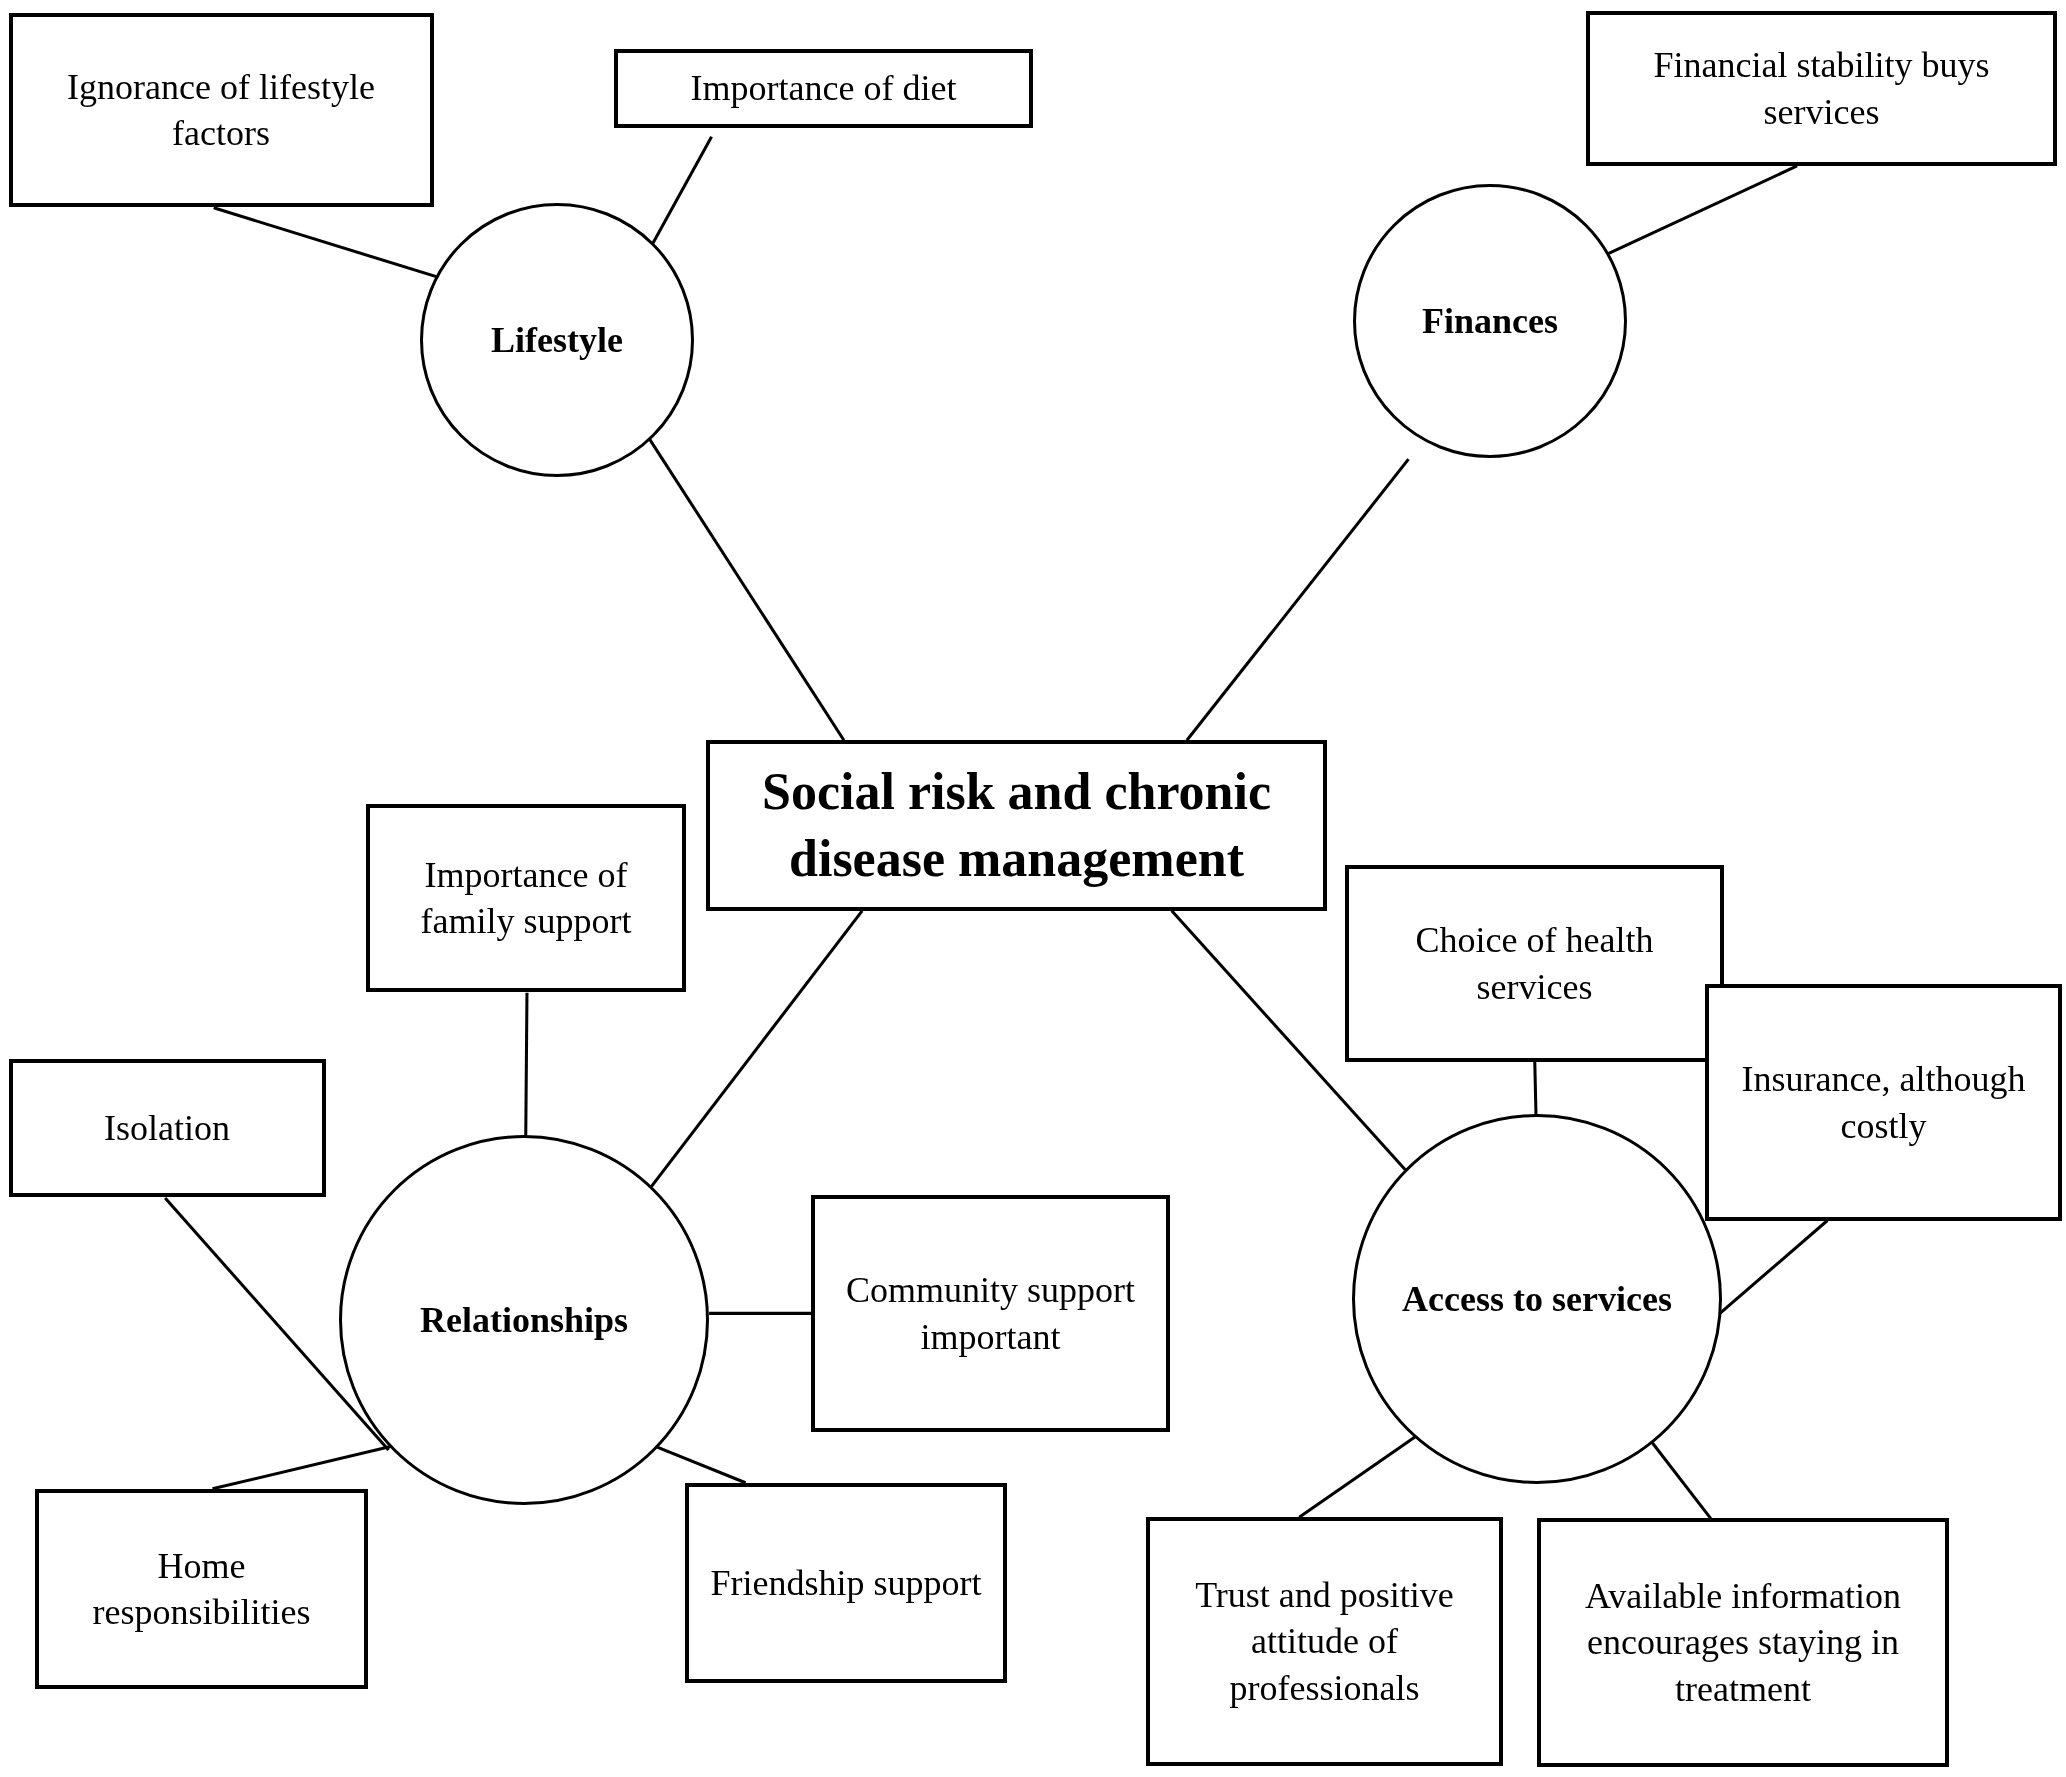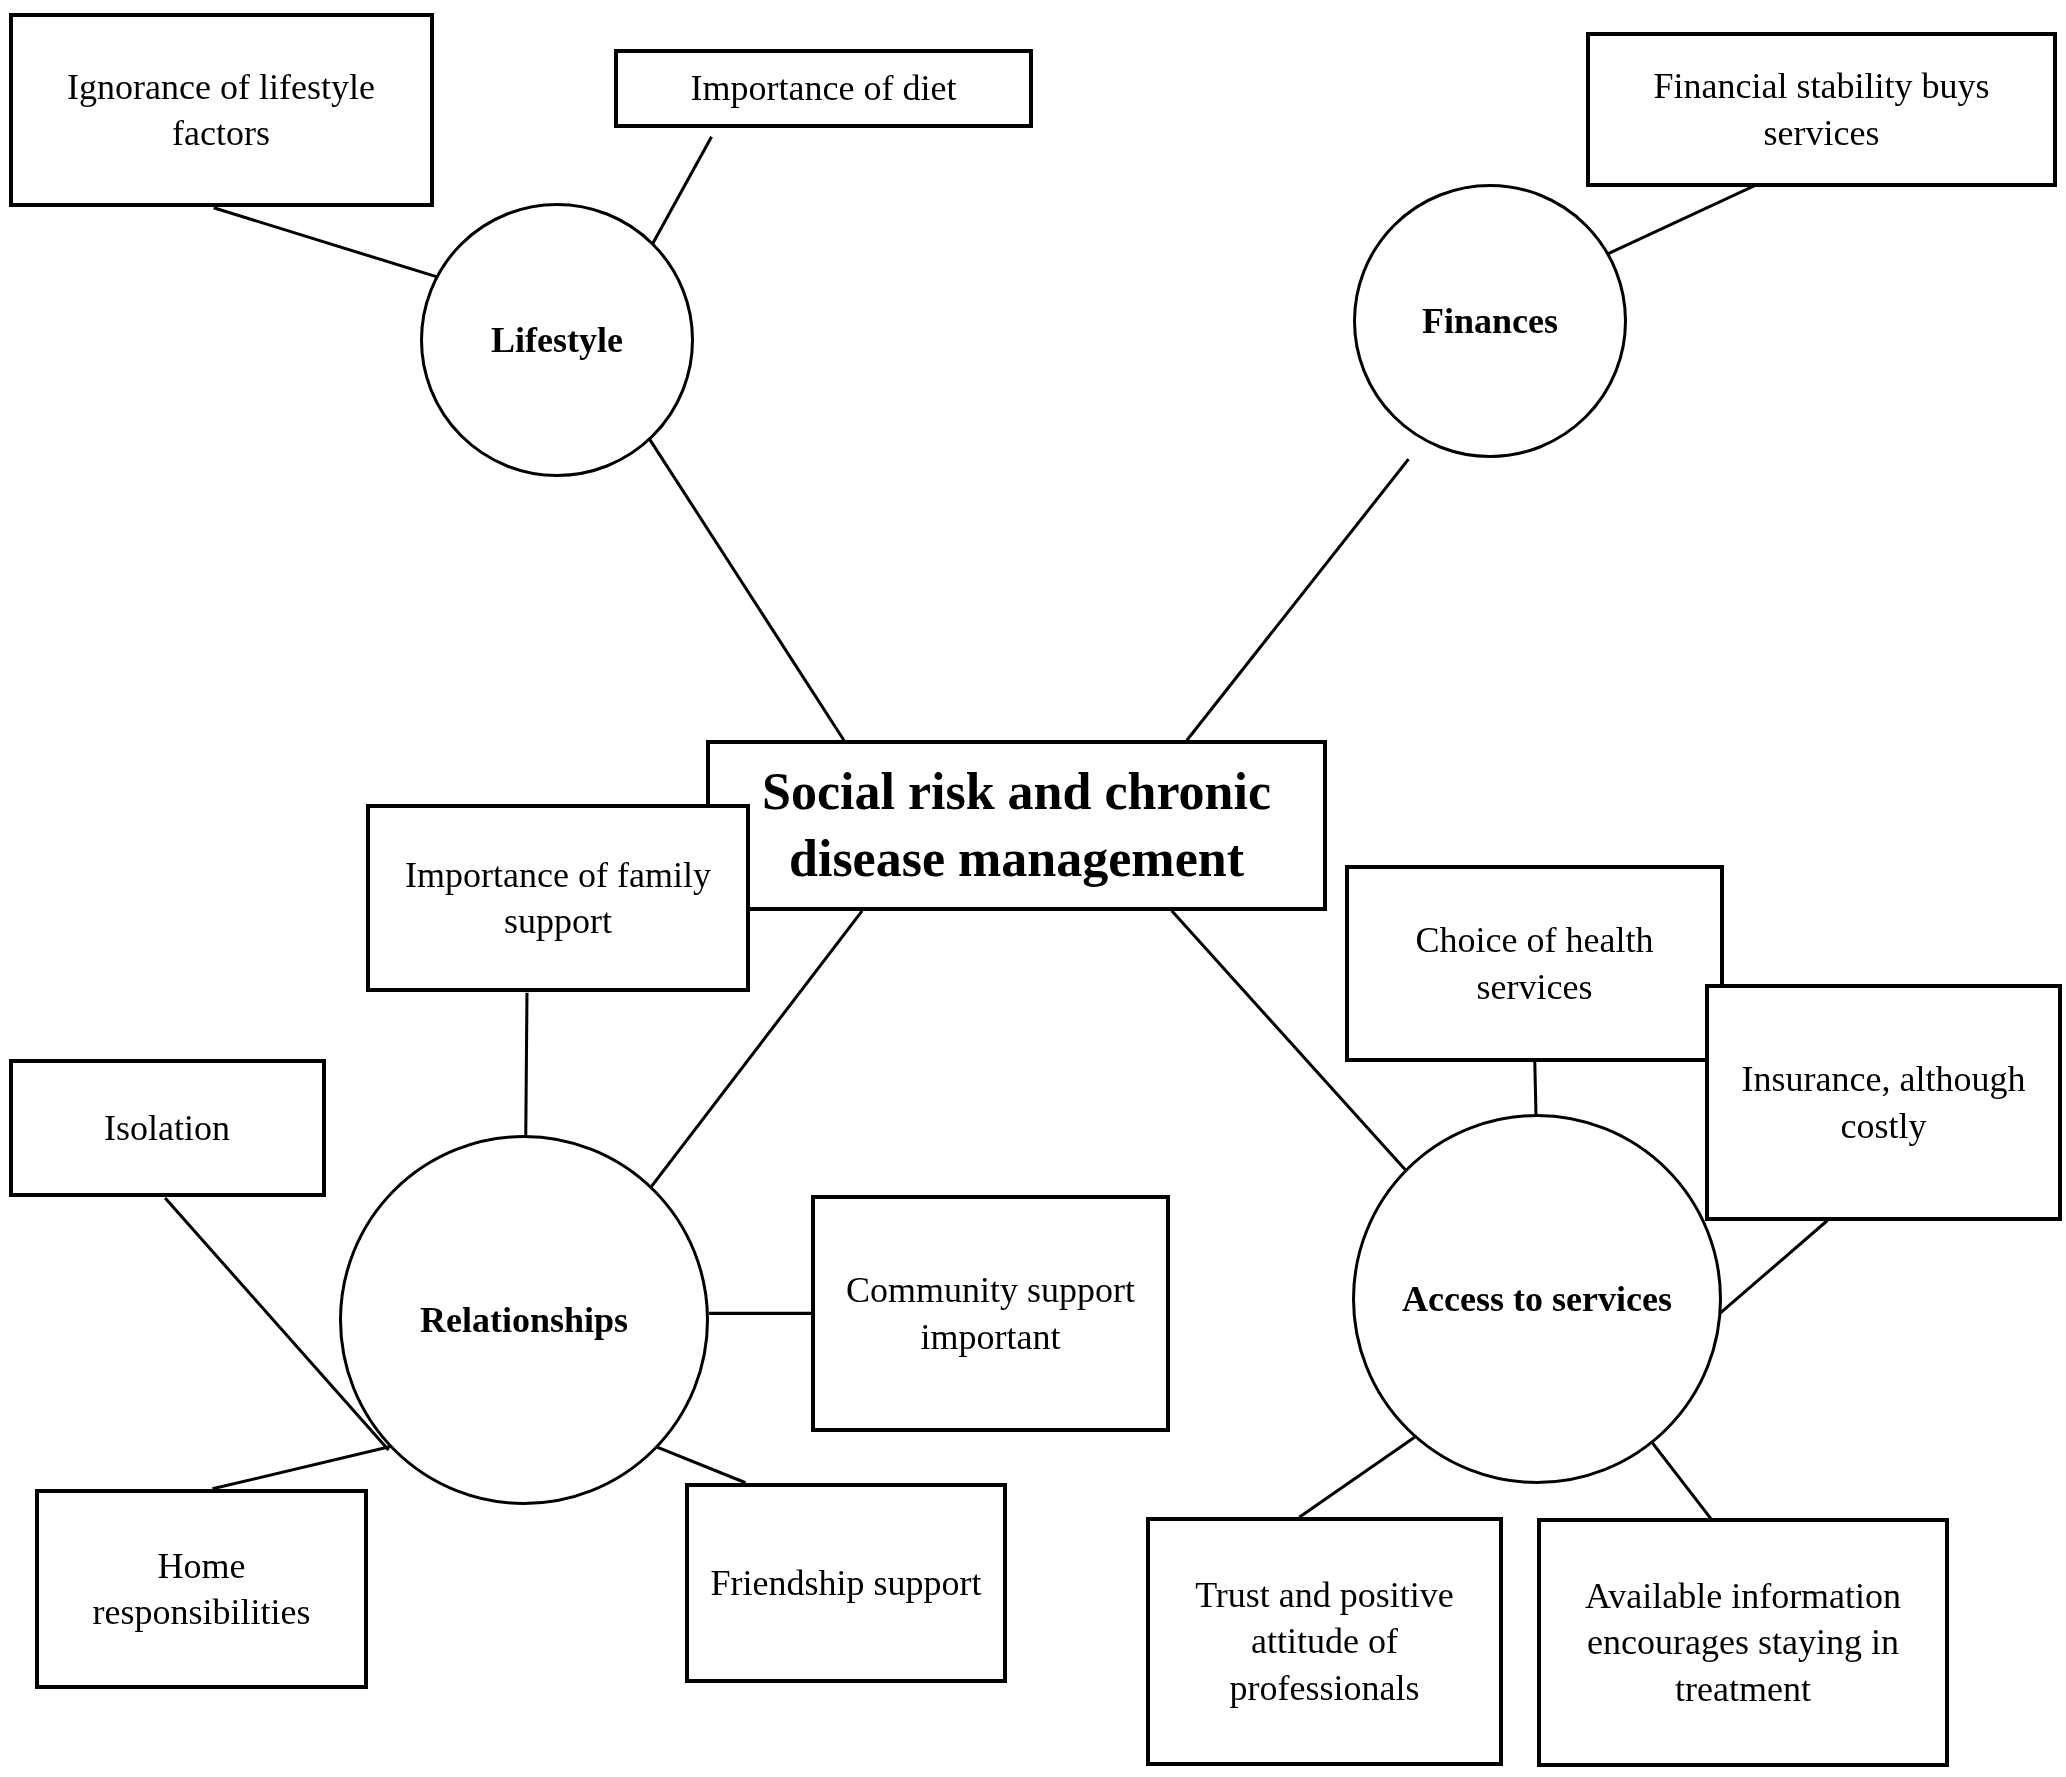--- a/index.html
+++ b/index.html
@@ -96,24 +96,24 @@
       </div>
       <div class="node circle theme" style="left: 1352px; top: 1114px; width: 370px; height: 370px;">
         <span class="node-label">Access to services</span>
       </div>
       <div class="node box leaf" style="left: 8.5px; top: 13.4px; width: 425px; height: 194px;">
         <span class="node-label">Ignorance of lifestyle factors</span>
       </div>
       <div class="node box leaf" style="left: 614px; top: 49px; width: 419px; height: 79px;">
         <span class="node-label">Importance of diet</span>
       </div>
-      <div class="node box leaf" style="left: 1586px; top: 11px; width: 471px; height: 155px; margin-top: 21px;">
+      <div class="node box leaf" style="left: 1586px; top: 11px; width: 471px; height: 155px;">
         <span class="node-label">Financial stability buys services</span>
       </div>
-      <div class="node box leaf" style="left: 366px; top: 804px; width: 384px; height: 188px;">
+      <div class="node box leaf" style="left: 366px; top: 804px; width: 320px; height: 188px;">
         <span class="node-label">Importance of family support</span>
       </div>
       <div class="node box leaf" style="left: 8.5px; top: 1059px; width: 317px; height: 138px;">
         <span class="node-label">Isolation</span>
       </div>
       <div class="node box leaf" style="left: 811px; top: 1195px; width: 359px; height: 237px;">
         <span class="node-label">Community support important</span>
       </div>
       <div class="node box leaf" style="left: 35px; top: 1489px; width: 333px; height: 200px;">
         <span class="node-label">Home responsibilities</span>

